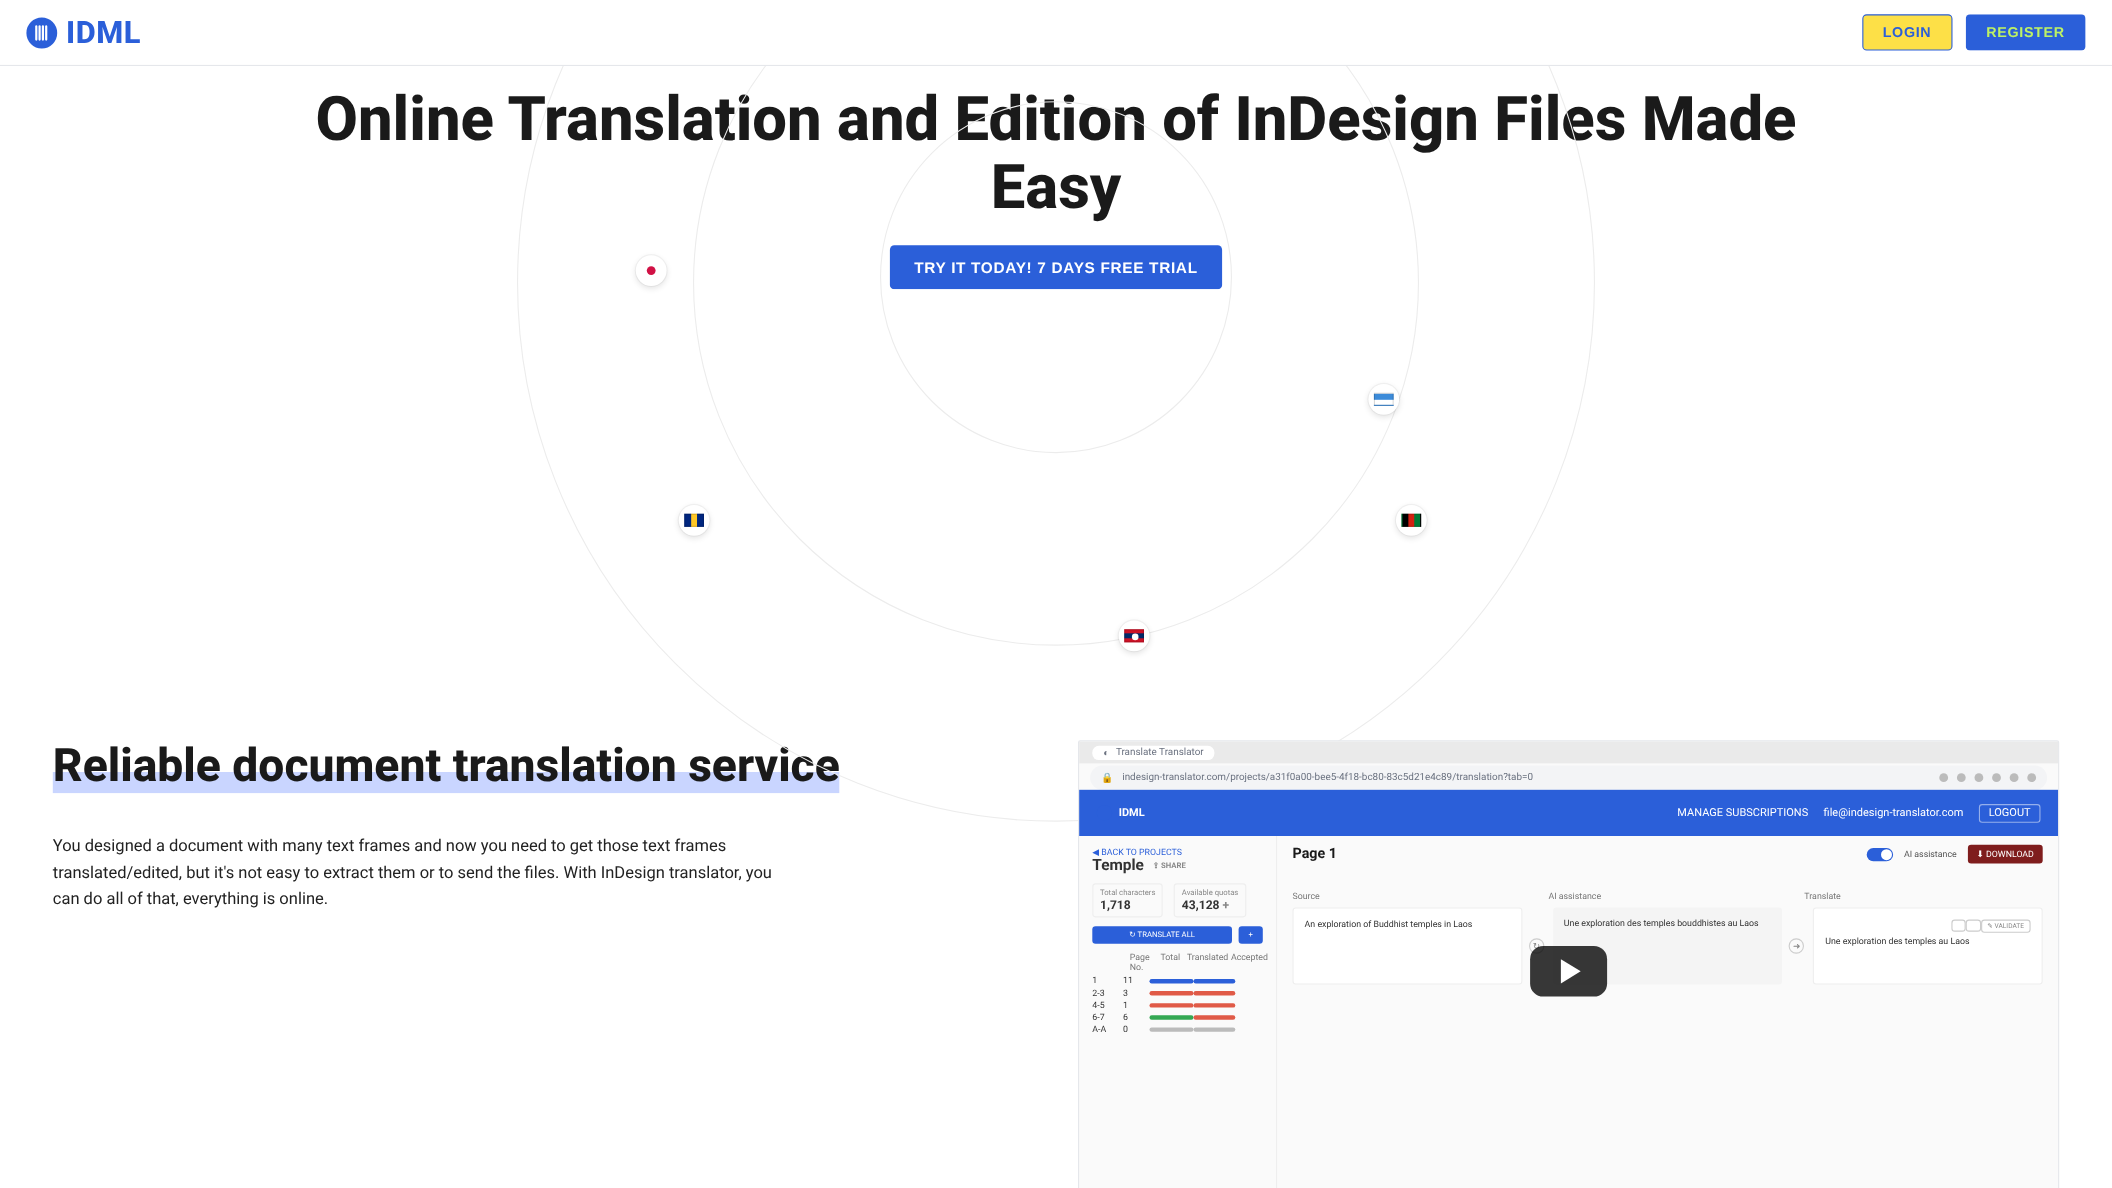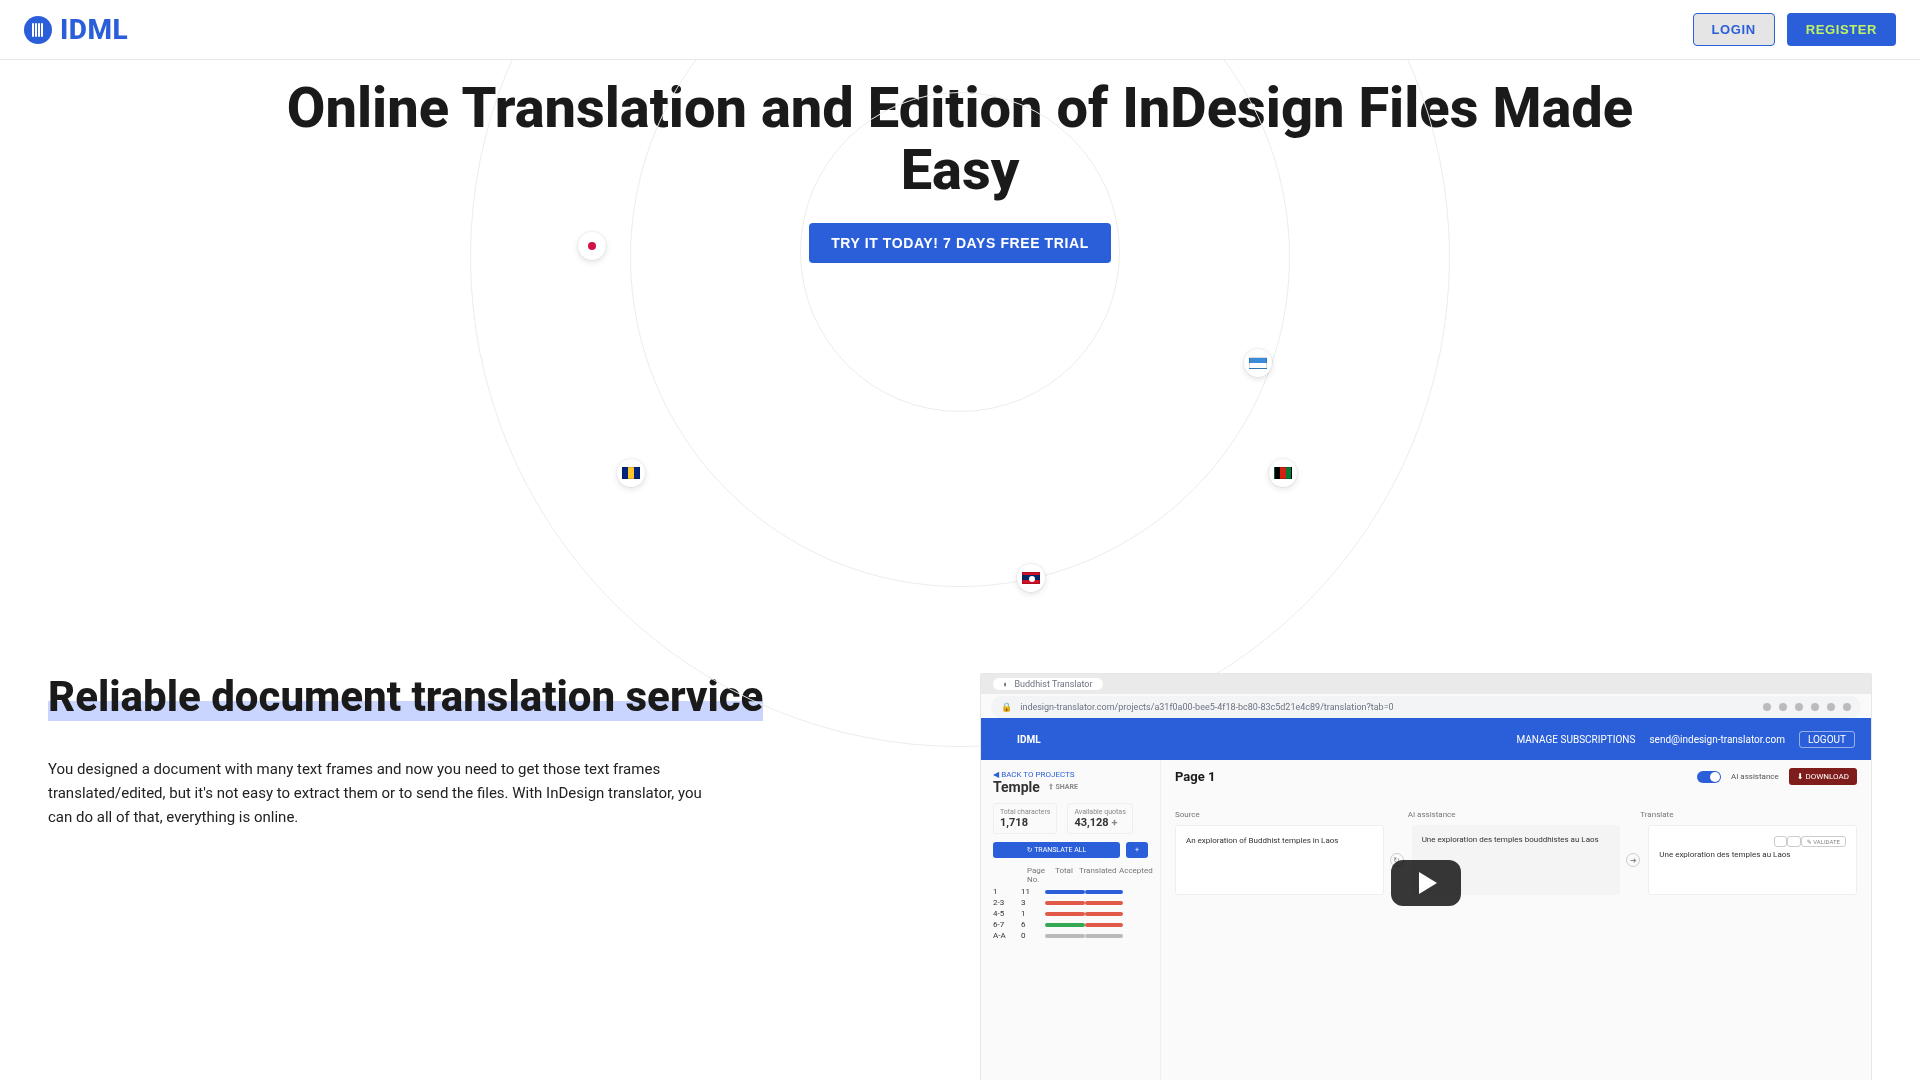--- a/index.html
+++ b/index.html
@@ -6,21 +6,21 @@
     body { font-family: -apple-system, BlinkMacSystemFont, 'Segoe UI', Roboto, Helvetica, Arial, sans-serif; background: #fff; color: #1a1a1a; min-height: 1080px; width: 1920px; overflow-x: hidden; }
 
     
     .header { height: 60px; border-bottom: 1px solid #e5e7eb; display: flex; align-items: center; justify-content: space-between; padding: 0 24px; position: relative; z-index: 10; background: #fff; }
     .logo { display: flex; align-items: center; gap: 8px; }
     .logo-mark { width: 28px; height: 28px; border-radius: 50%; background: #2b5fd9; display:flex; align-items:center; justify-content:center; }
     .logo-mark svg { display:block; }
     .logo-text { font-weight: 800; font-size: 28px; letter-spacing: .5px; color: #2b5fd9; }
     .auth { display: flex; gap: 12px; }
     .btn { border-radius: 4px; padding: 8px 18px; font-size: 13px; font-weight: 600; letter-spacing: .6px; cursor: pointer; border: 1px solid transparent; }
-    .btn-outline { background: #e5e5e5; color: #2b5fd9; border-color: #2b5fd9; margin-left: 44px; }
+    .btn-outline { background: #fde047; color: #2b5fd9; border-color: #2b5fd9; margin-left: 44px; }
     .btn-solid  { background: #2b5fd9; color: #bef264; }
 
     
     .hero { position: relative; text-align: center; padding: 18px 0 0; overflow: hidden; }
     .hero h1 { font-size: 56px; font-weight: 800; line-height: 1.1; margin: 0 auto; max-width: 1400px; }
     .hero p { margin: 28px auto 0; font-size: 15px; color: #3b3b3b; }
     .cta { display: inline-block; margin: 22px auto 0; background: #2b5fd9; color: #fff; border-radius: 4px; padding: 12px 22px; font-size: 14px; font-weight: 600; letter-spacing: .6px; border: none; cursor: pointer; }
 
     
     .orbits { position: absolute; left: 50%; top: 24px; transform: translateX(-50%); width: 980px; height: 520px; z-index: -1; pointer-events:none; }
@@ -141,21 +141,21 @@
 <section class="content">
   <div class="left">
     <h2>Reliable document translation service</h2>
     <p>You designed a document with many text frames and now you need to get those text frames translated/edited, but it's not easy to extract them or to send the files. With InDesign translator, you can do all of that, everything is online.</p>
   </div>
 
   <div class="shot">
     <div class="shot-bar">
       <span class="tab-pill">
         <span>◐</span>
-        <span>Buddhist Translator</span>
+        <span>Translate Translator</span>
       </span>
     </div>
     <div class="urlbar">
       <span>🔒</span>
       <span>indesign-translator.com/projects/a31f0a00-bee5-4f18-bc80-83c5d21e4c89/translation?tab=0</span>
       <span class="url-icons">
           <span></span>
           <span></span>
           <span></span>
           <span></span>
@@ -163,21 +163,21 @@
           <span></span>
         </span>
     </div>
     <div class="app-topbar">
       <span style="display:flex;gap:6px;align-items:center;">
         <span class="logo-mark" style="width:14px;height:14px"></span>
         <b>IDML</b>
       </span>
       <span class="right">
         <span>MANAGE SUBSCRIPTIONS</span>
-        <span>send@indesign-translator.com</span>
+        <span>file@indesign-translator.com</span>
         <span class="chip">LOGOUT</span>
       </span>
     </div>
 
     <div class="app-body">
       <div class="side">
         <div class="back">◀ <span>BACK TO PROJECTS</span></div>
         <div class="title">
           <span>Temple</span>
           <span style="font-size:7px;color:#888"><span>⇪</span> <span>SHARE</span></span>

